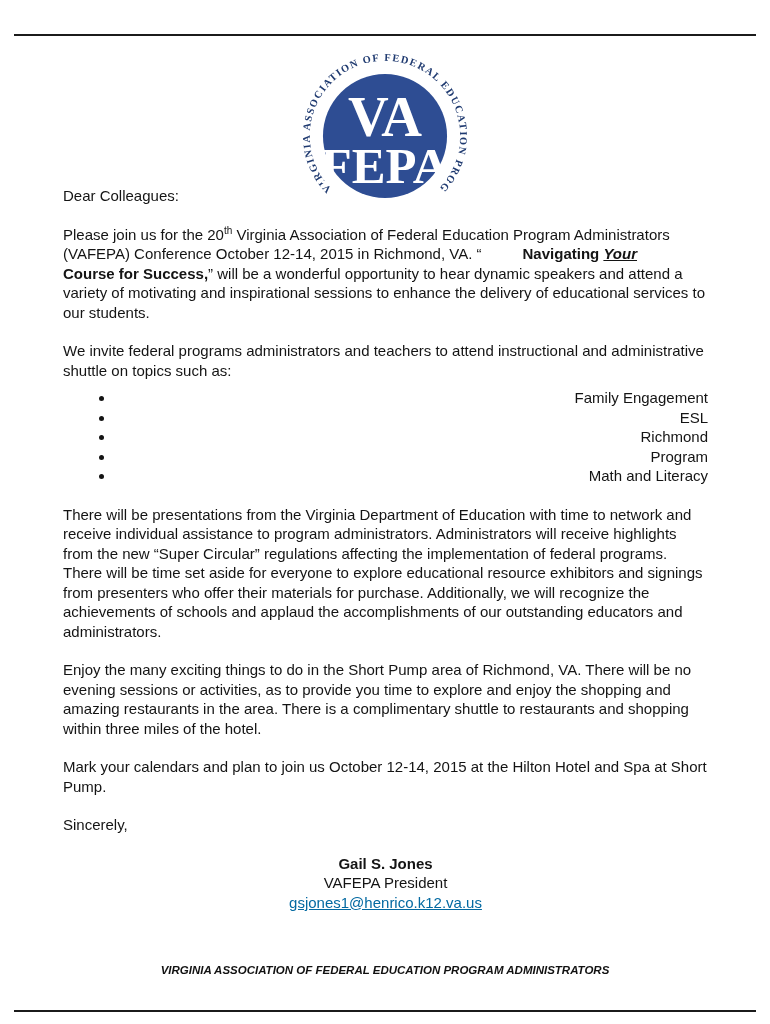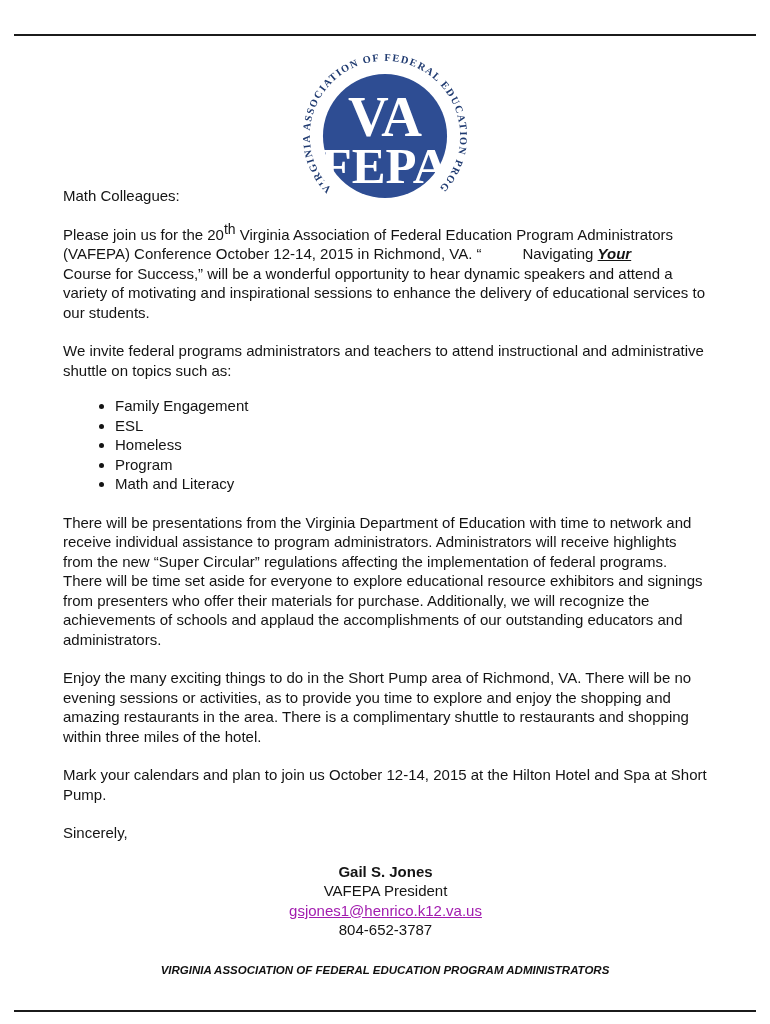--- a/index.html
+++ b/index.html
@@ -46,32 +46,33 @@
     position: absolute;
     top: 186px;
     left: 63px;
     right: 62px;
     font-size: 15px;
     line-height: 19.5px;
   }
   .letter-body p { margin: 0 0 19px 0; }
   .greeting { margin-bottom: 19px; }
   .para2 { margin-bottom: 4px !important; }
-  sup { font-size: 14px; vertical-align: super; line-height: 0; }
-  .b { font-weight: normal; padding-left: 41px; }
+  sup { font-size: 10px; vertical-align: super; line-height: 0; }
+  .b { font-weight: bold; padding-left: 41px; }
   .bi { font-weight: bold; font-style: italic; text-decoration: underline; }
   ul.topics {
     list-style: disc;
-    margin: 16px 0 19px 0;
+    margin: 8px 0 19px 0;
     padding-left: 52px;
+    text-align: right;
   }
   ul.topics li { margin: 0 0 0 0; line-height: 19.5px; }
   .sig-block { line-height: 19.5px; text-align: center; }
   .sig-name { font-weight: bold; }
-  .email-link { color: #a21caf; text-decoration: underline; }
+  .email-link { color: #0369a1; text-decoration: underline; }
   .footer-text {
     position: absolute;
     bottom: 48px;
     left: 0; right: 0;
     text-align: center;
     font-size: 11.5px;
     font-weight: bold;
     font-style: italic;
     color: #111;
   }
@@ -92,47 +93,46 @@
         <textPath href="#ringPath" startOffset="0">VIRGINIA ASSOCIATION OF FEDERAL EDUCATION PROGRAM ADMINISTRATORS</textPath>
       </text>
       <circle cx="100" cy="100" r="66" fill="#2e4d93"></circle>
       <text class="acronym" x="100" y="100" font-size="60" text-anchor="middle">VA</text>
       <text class="acronym" x="100" y="150" font-size="54" text-anchor="middle">FEPA</text>
     </svg>
   </div>
 
   <div class="letter-body">
 
-    <p class="greeting">Math Colleagues:</p>
+    <p class="greeting">Dear Colleagues:</p>
 
     <p><span>Please join us for the 20</span><sup>th</sup><span> Virginia Association of Federal Education Program Administrators (VAFEPA) Conference October 12-14, 2015 in Richmond, VA. “</span><span class="b">Navigating </span><span class="bi">Your</span><span class="b"> Course for Success,</span><span>” will be a wonderful opportunity to hear dynamic speakers and attend a variety of motivating and inspirational sessions to enhance the delivery of educational services to our students.</span></p>
 
     <p class="para2">We invite federal programs administrators and teachers to attend instructional and administrative shuttle on topics such as:</p>
 
     <ul class="topics">
       <li>Family Engagement</li>
       <li>ESL</li>
-      <li>Homeless</li>
+      <li>Richmond</li>
       <li>Program</li>
       <li>Math and Literacy</li>
     </ul>
 
     <p>There will be presentations from the Virginia Department of Education with time to network and receive individual assistance to program administrators. Administrators will receive highlights from the new “Super Circular” regulations affecting the implementation of federal programs. There will be time set aside for everyone to explore educational resource exhibitors and signings from presenters who offer their materials for purchase. Additionally, we will recognize the achievements of schools and applaud the accomplishments of our outstanding educators and administrators.</p>
 
     <p>Enjoy the many exciting things to do in the Short Pump area of Richmond, VA. There will be no evening sessions or activities, as to provide you time to explore and enjoy the shopping and amazing restaurants in the area. There is a complimentary shuttle to restaurants and shopping within three miles of the hotel.</p>
 
     <p>Mark your calendars and plan to join us October 12-14, 2015 at the Hilton Hotel and Spa at Short Pump.</p>
 
     <p>Sincerely,</p>
 
     <div class="sig-block">
       <div class="sig-name">Gail S. Jones</div>
       <div>VAFEPA President</div>
       <div><a href="#" class="email-link">gsjones1@henrico.k12.va.us</a></div>
-      <div>804-652-3787</div>
     </div>
 
   </div>
 
   <div class="footer-text">VIRGINIA ASSOCIATION OF FEDERAL EDUCATION PROGRAM ADMINISTRATORS</div>
 
   <div class="bottom-rule"></div>
 
 </div>
 

